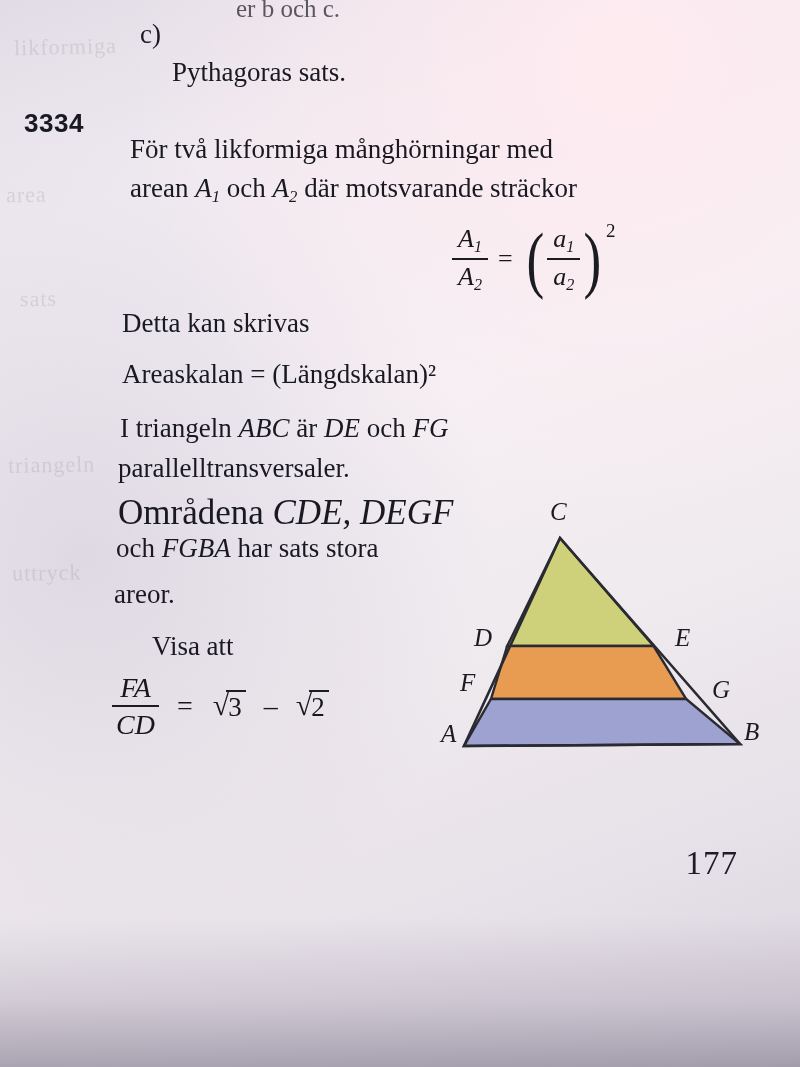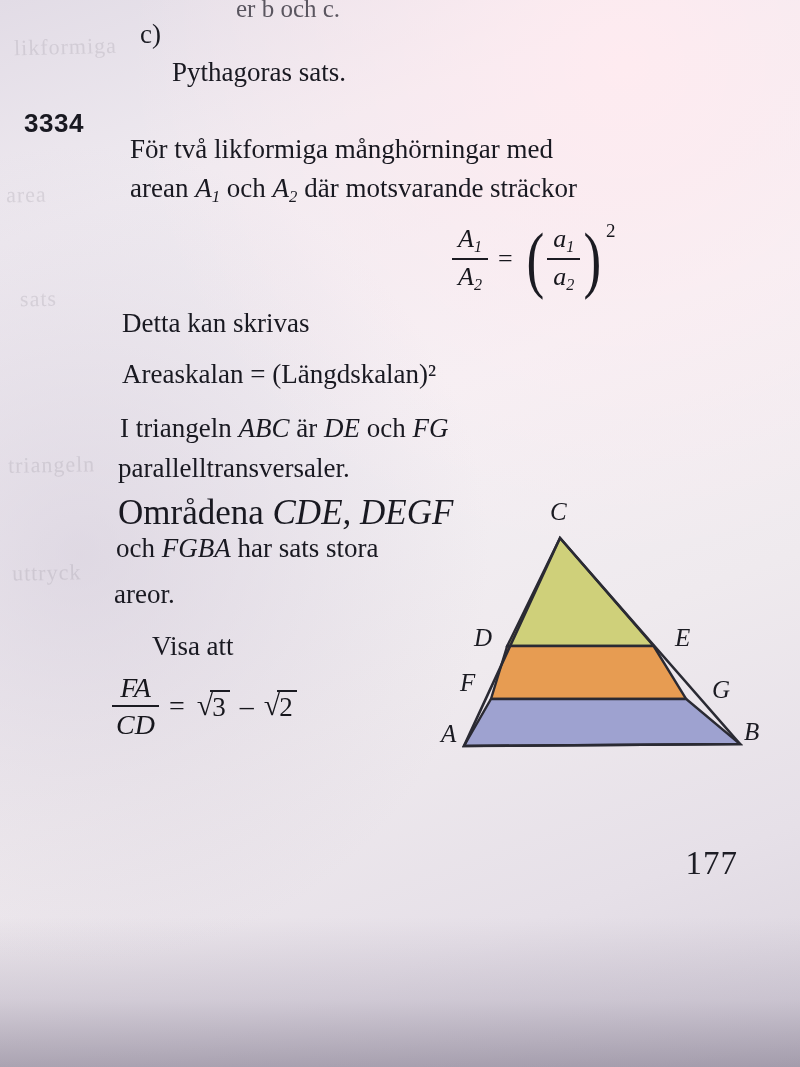--- a/index.html
+++ b/index.html
@@ -132,20 +132,21 @@
     margin-top: -4px;
   }
 
   
   .formula2 {
     position: absolute;
     left: 112px; top: 672px;
     display: flex;
     align-items: center;
     font-size: 28px;
+    gap: 8px;
   }
   .formula2 .frac .num, .formula2 .frac .den { padding: 1px 4px; }
   .radical {
     display: inline-flex;
     align-items: flex-start;
     margin: 0 2px;
   }
   .radsym { font-size: 30px; line-height: 1; }
   .radarg {
     border-top: 2px solid #1b1b22;

